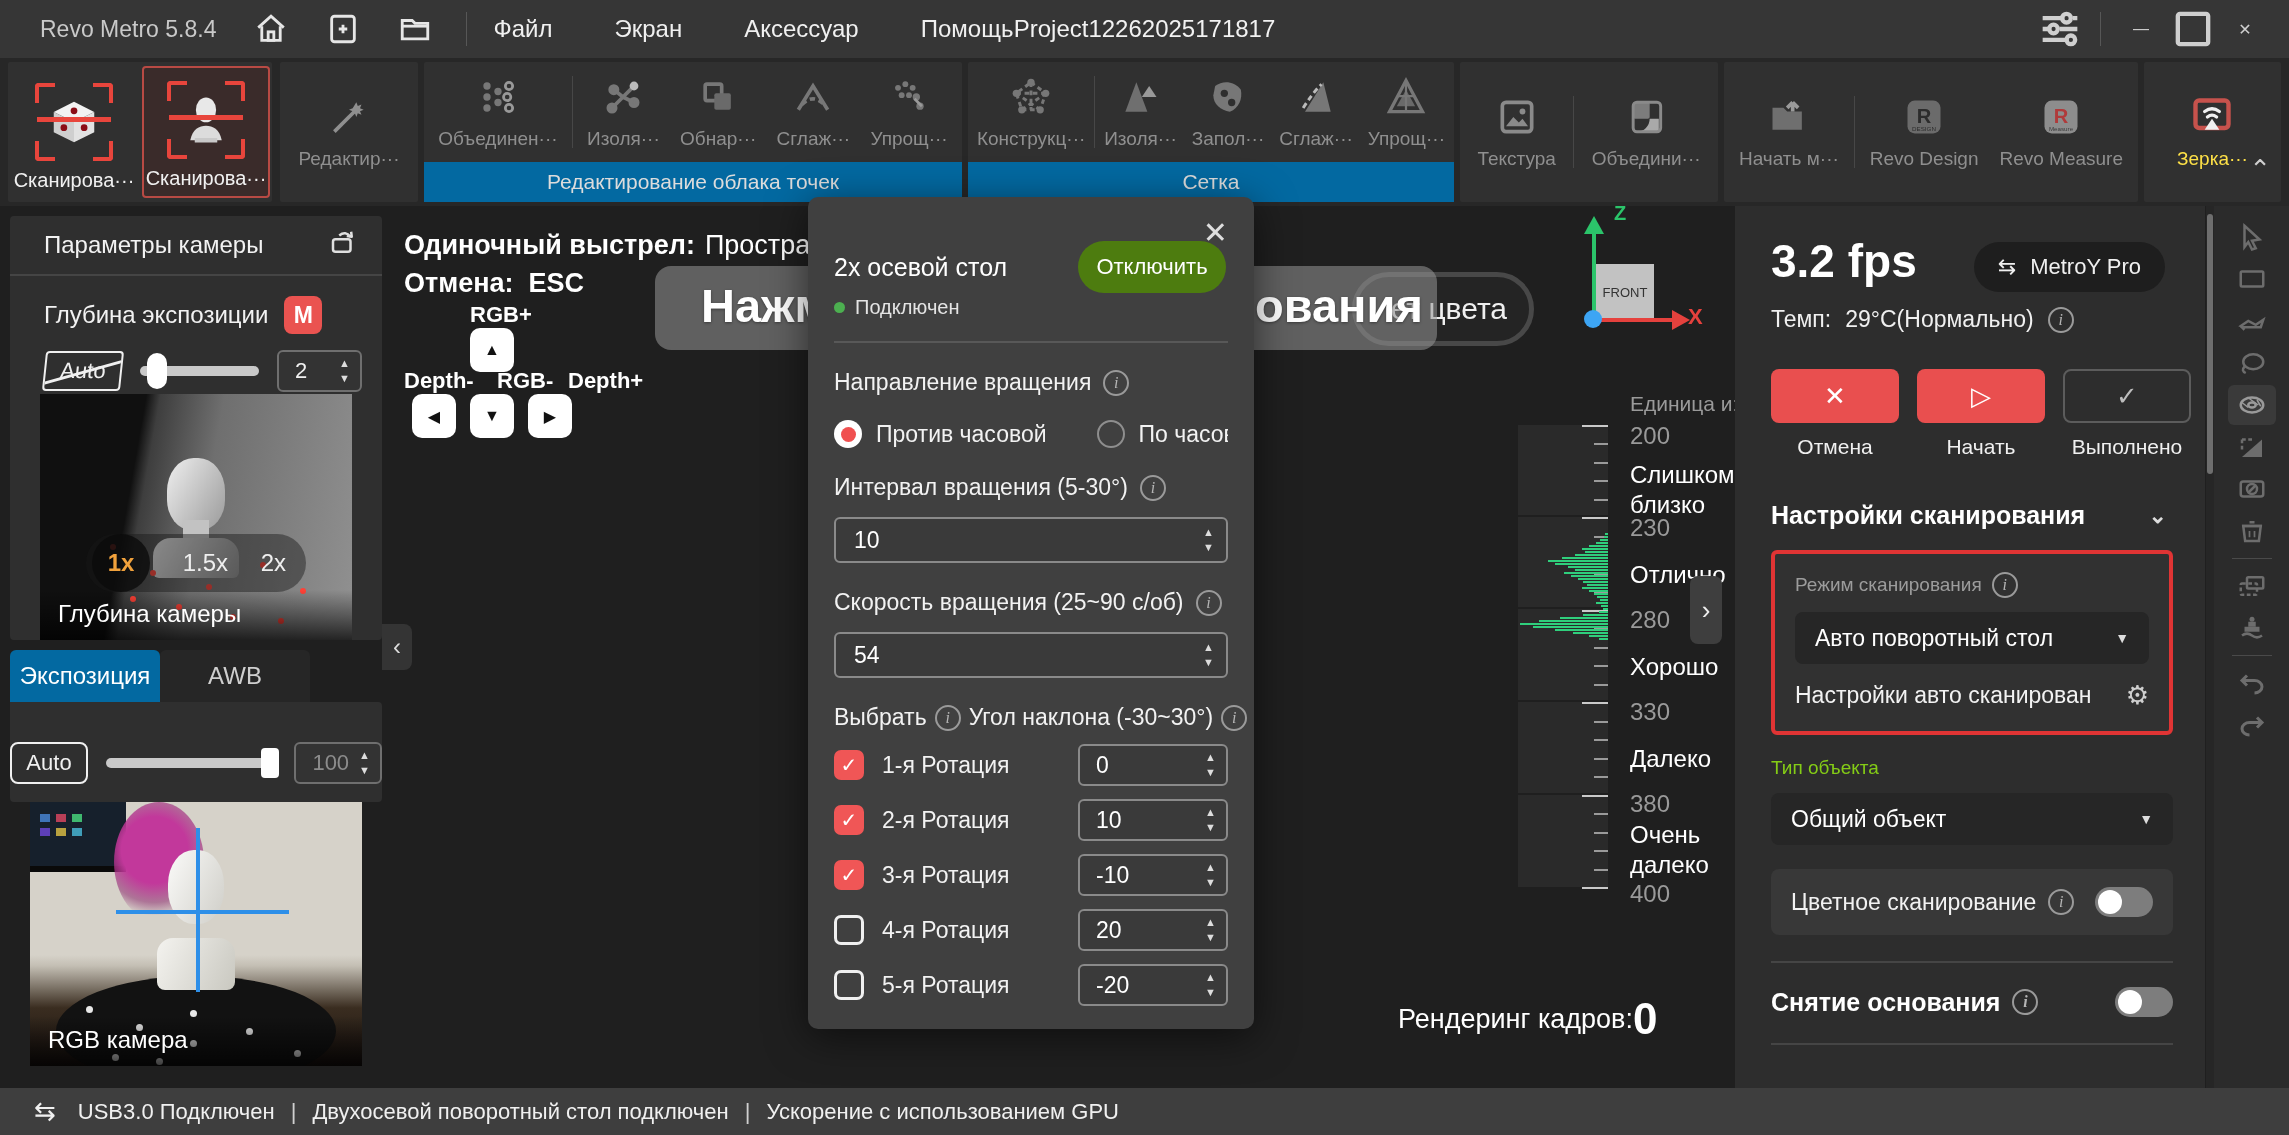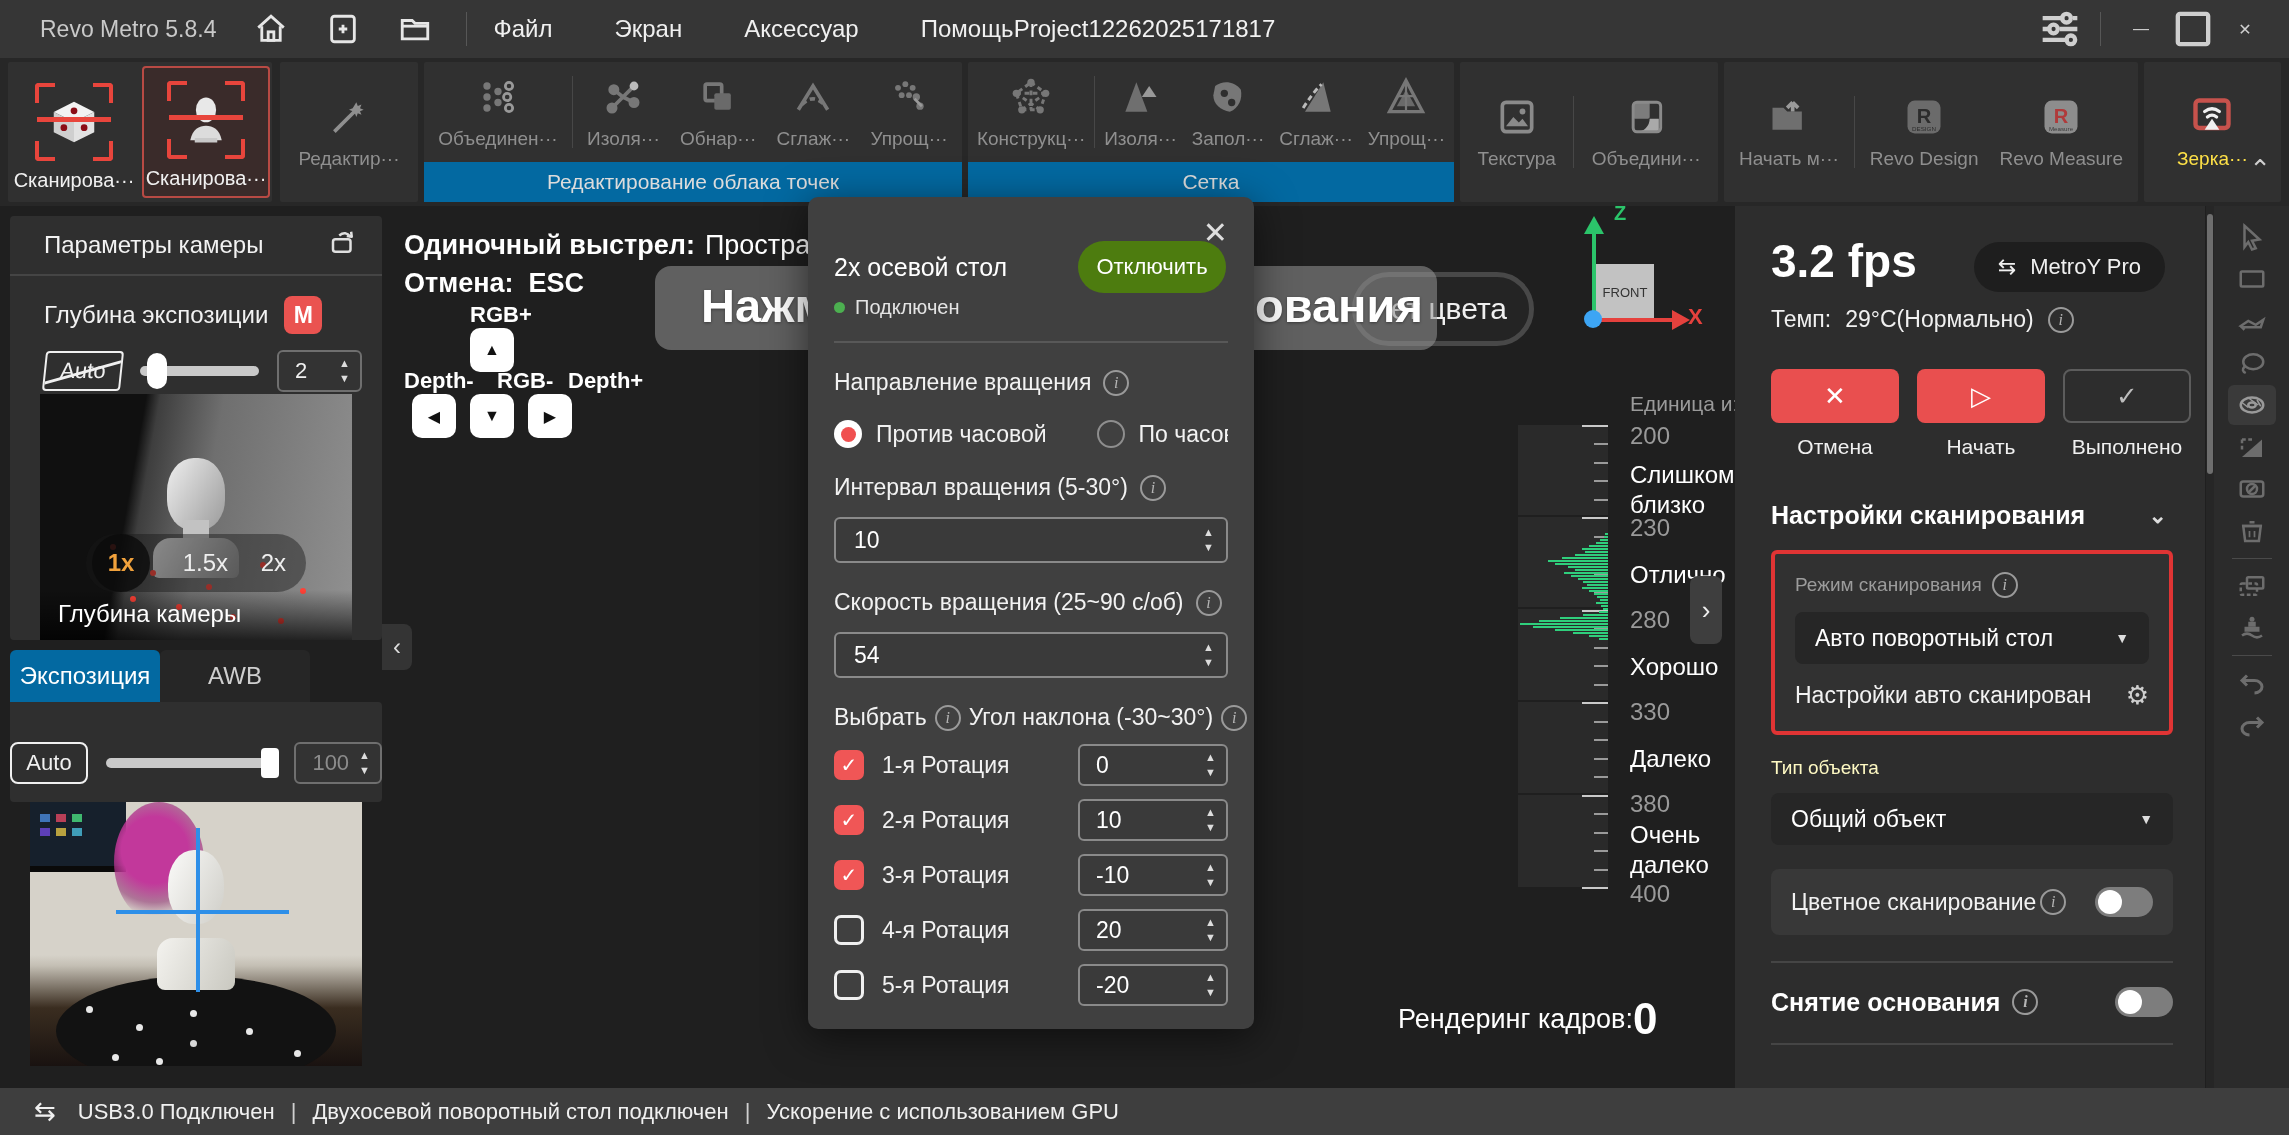--- a/index.html
+++ b/index.html
@@ -171,23 +171,23 @@
   .action-lbl { font-size:21px; color:#f0f0f0; }
   .rsec-title { margin-top:42px; font-size:25px; font-weight:bold; color:#fff; display:flex; align-items:center; }
   .rsec-title .chev { margin-left:auto; margin-right:38px; font-size:22px; color:#ddd; cursor:pointer; }
   .redbox { margin-top:20px; width:402px; border:4px solid #e03434; border-radius:6px; background:#313131; padding:18px 20px 20px; }
   .small-label { font-size:19px; color:#9c9c9c; display:flex; align-items:center; gap:10px; }
   .select { margin-top:14px; height:52px; background:#262626; border-radius:8px; display:flex; align-items:center; justify-content:space-between; padding:0 20px; cursor:pointer; }
   .select .sv { font-size:23px; color:#fff; }
   .select .sarr { font-size:14px; color:#ddd; }
   .auto-set { margin-top:16px; display:flex; align-items:center; justify-content:space-between; font-size:23px; color:#f2f2f2; cursor:pointer; }
   .gear { font-size:26px; color:#cfcfcf; }
-  .obj-label { margin-top:22px; font-size:19px; color:#fef9c3; }
+  .obj-label { margin-top:22px; font-size:19px; color:#84cc16; }
   .toggle-card { margin-top:24px; width:402px; height:66px; border-radius:8px; background:#383838; display:flex; align-items:center; justify-content:space-between; padding:0 20px; }
-  .toggle-card .tl { font-size:23px; color:#f2f2f2; display:flex; align-items:center; gap:4px; }
+  .toggle-card .tl { font-size:23px; color:#f2f2f2; display:flex; align-items:center; gap:12px; }
   .toggle { width:58px; height:30px; border-radius:15px; background:#7d7d7d; position:relative; cursor:pointer; flex:none; }
   .toggle::after { content:""; position:absolute; left:3px; top:3px; width:24px; height:24px; border-radius:50%; background:#fff; }
   .rdivider { margin:26px 0 0; width:402px; border-top:2px solid #454545; }
   .base-row { margin-top:24px; width:402px; display:flex; align-items:center; justify-content:space-between; }
   .base-row .bl { font-size:25px; font-weight:bold; color:#fff; display:flex; align-items:center; gap:12px; }
   .rscroll { position:absolute; left:2206px; top:0; width:8px; height:882px; background:#262626; }
   .rscroll .thumb { position:absolute; left:1px; top:8px; width:6px; height:260px; border-radius:3px; background:#6e6e6e; }
 
   
   .rstrip { position:absolute; left:2214px; top:0; width:75px; height:882px; background:#2b2b2b; display:flex; flex-direction:column; align-items:center; padding-top:10px; }
@@ -723,20 +723,21 @@
         <div class="tinsel"></div>
         <div class="turntable">
             <i></i>
           </div>
         <div class="bustw">
             <span class="head"></span>
             <span class="shoulders"></span>
           </div>
         <span class="cross-v"></span>
         <span class="cross-h"></span>
+        <div class="cap">RGB камера</div>
       </div>
     </div>
     <div class="collapse-tab">‹</div>
 
     <div class="dialog">
       <span class="dlg-close">✕</span>
       <div class="dlg-title">2х осевой стол</div>
       <div class="dlg-status">
         <span class="dot-green"></span>
         <span>Подключен</span>

